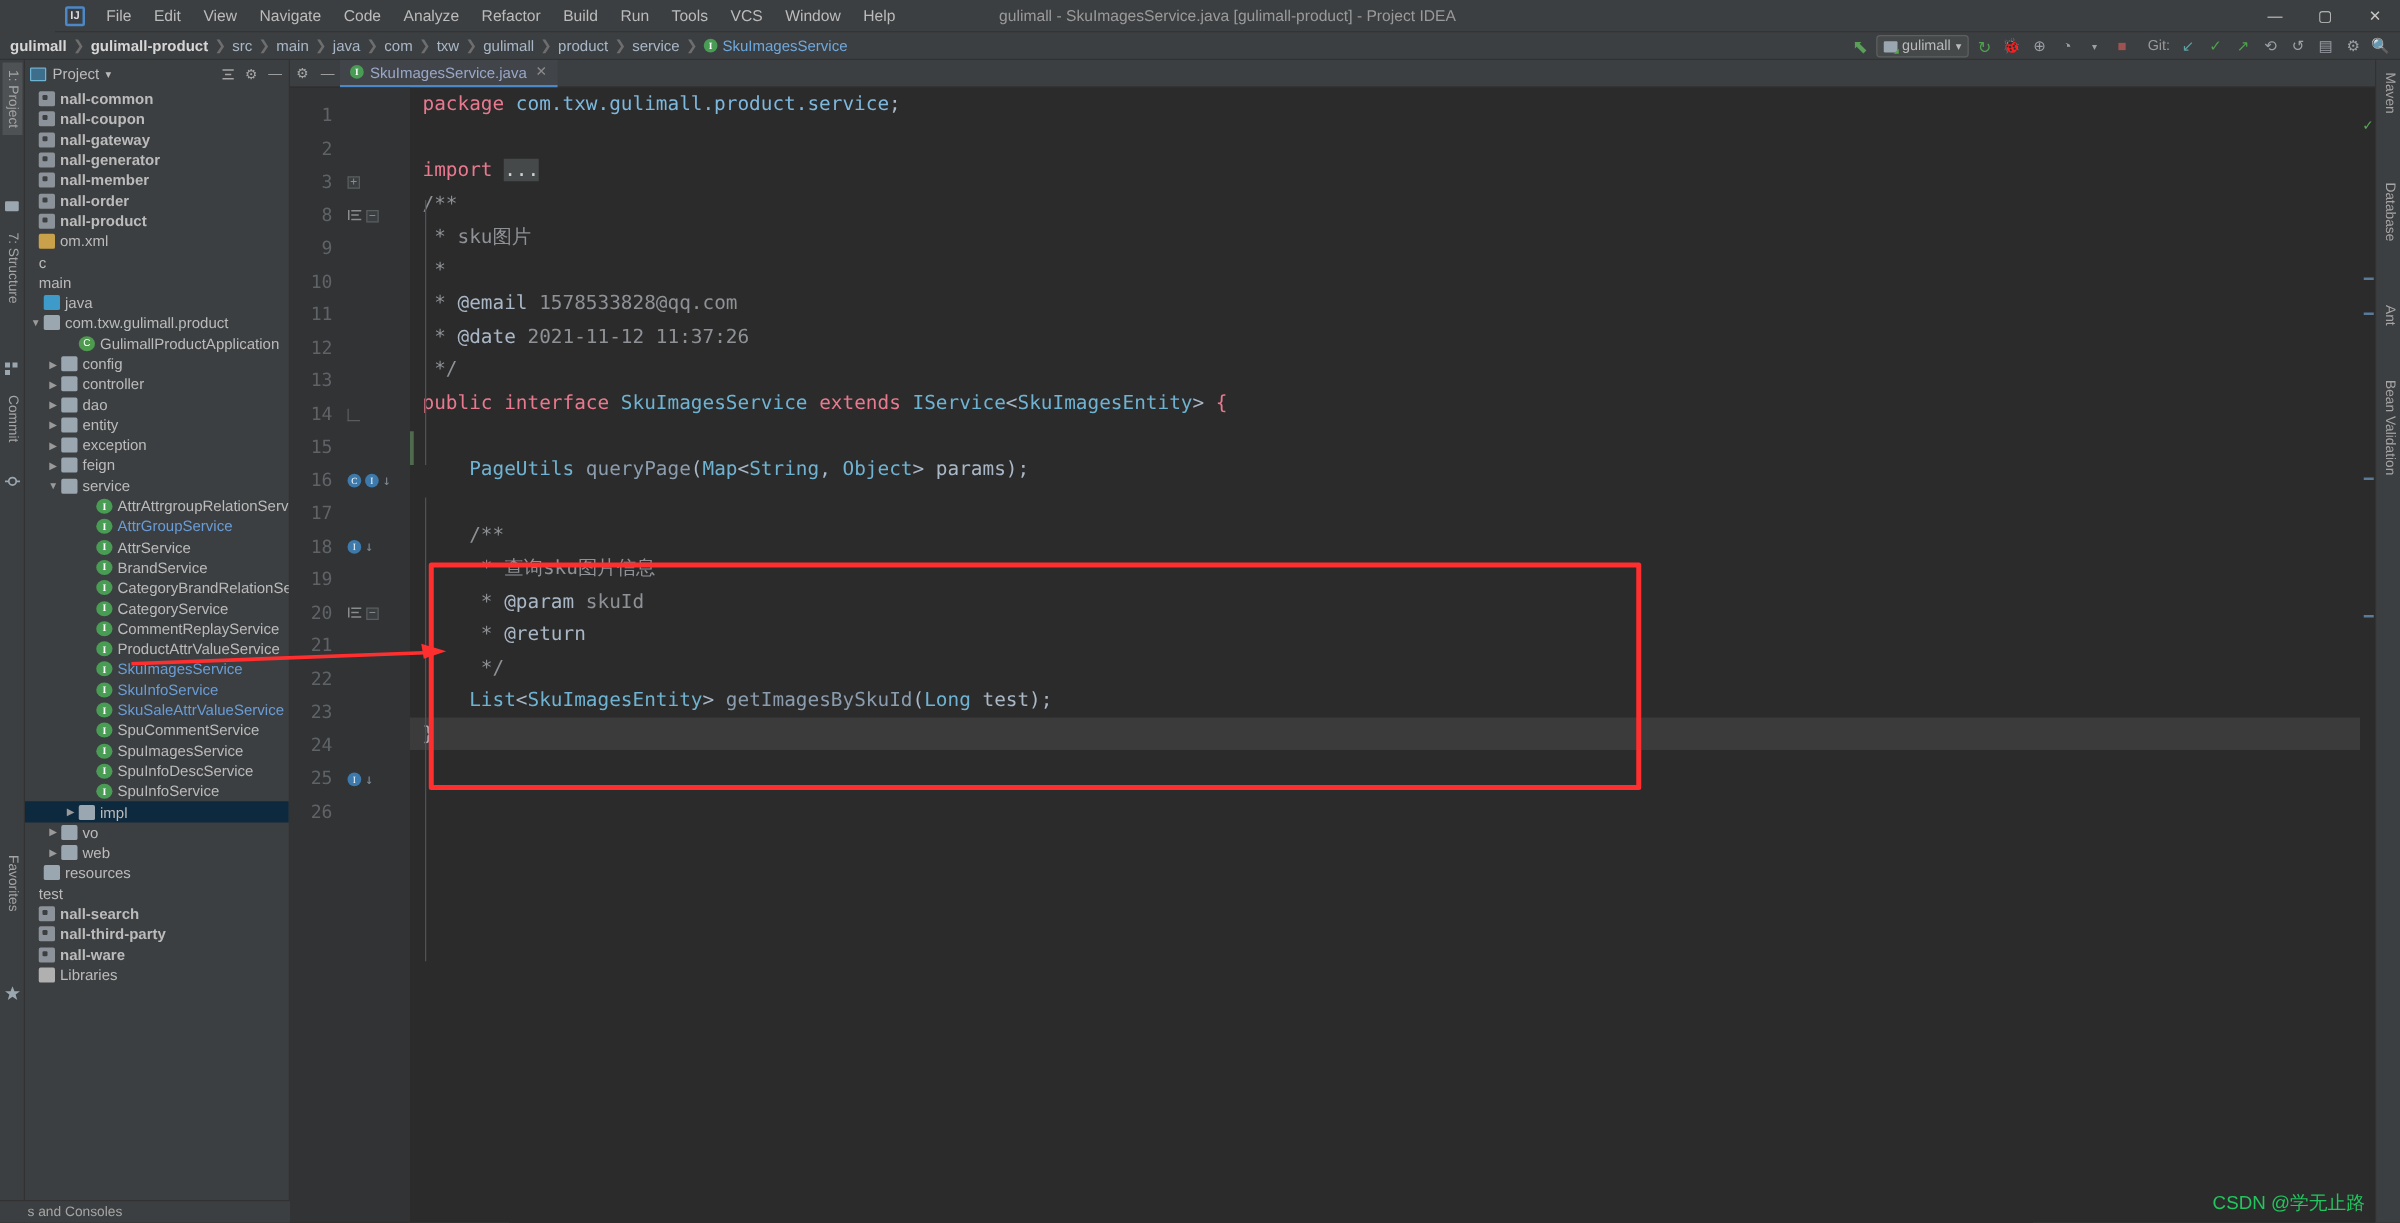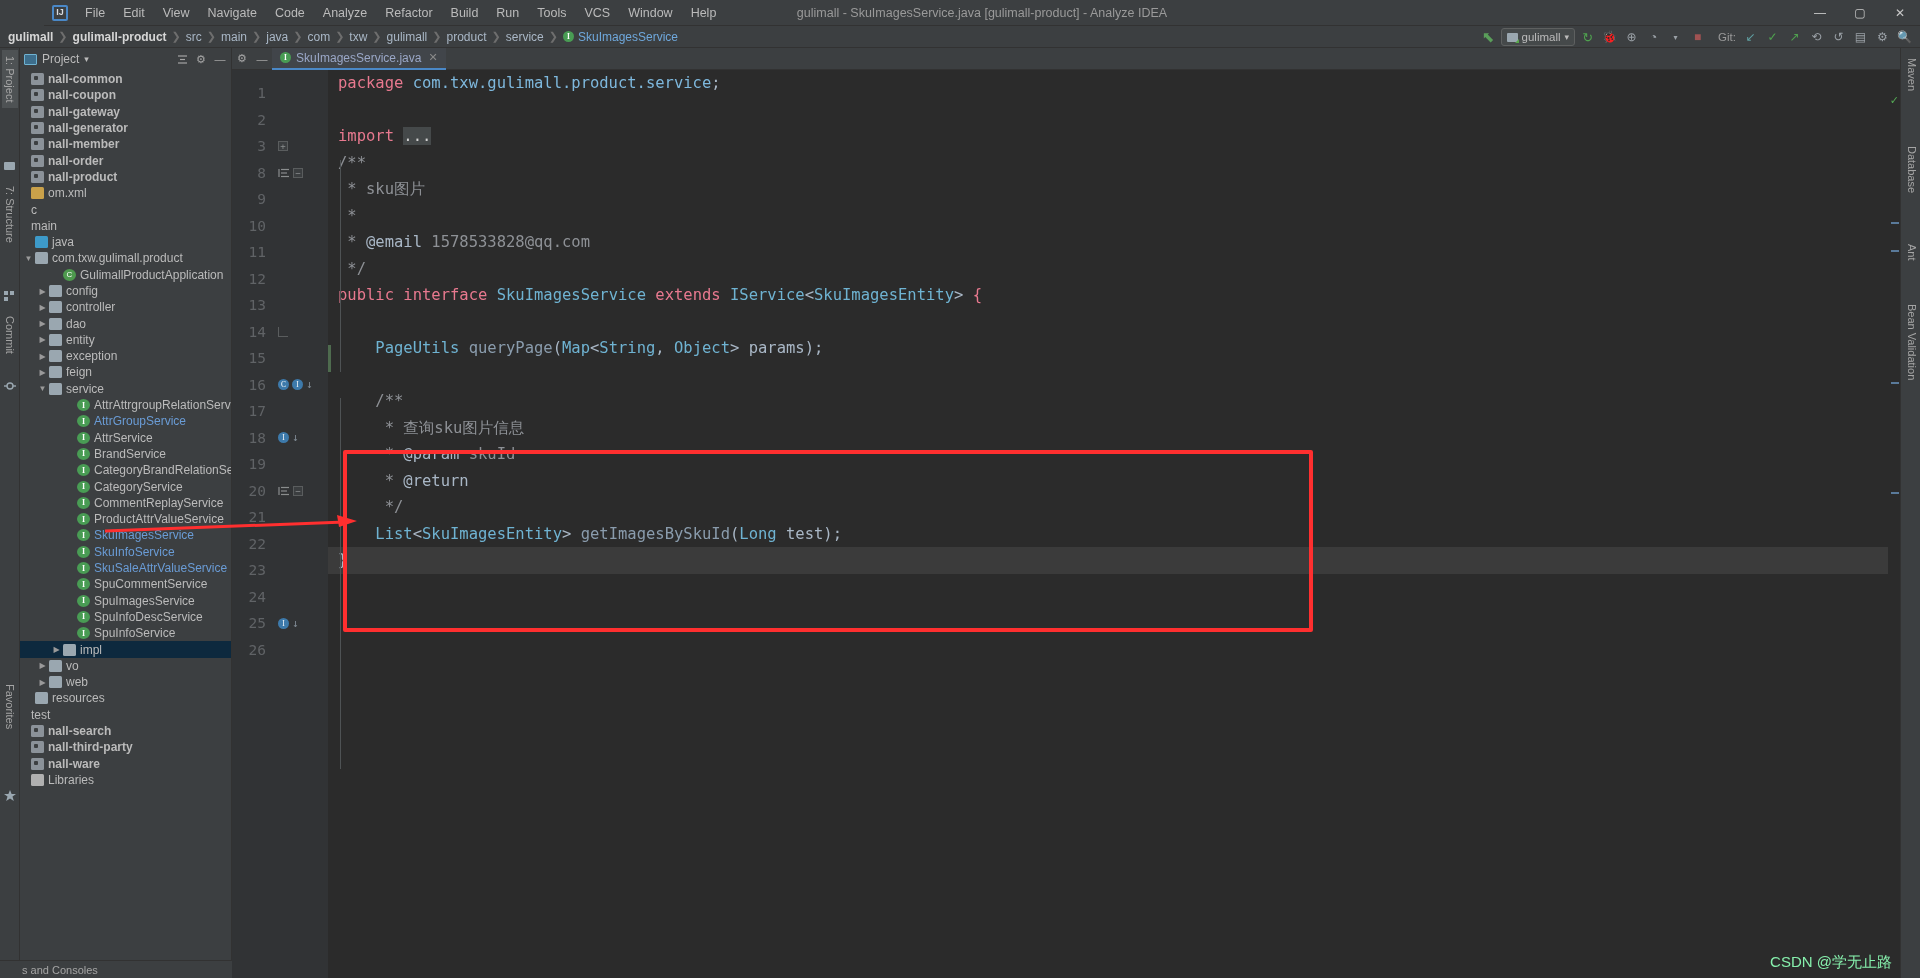--- a/index.html
+++ b/index.html
@@ -250,21 +250,21 @@
   
   .red-box {
     position: absolute; border: 4px solid #ff2f2f; border-radius: 2px;
     pointer-events: none;
   }
   .red-arrow { position: absolute; pointer-events: none; }
 
   
   .watermark {
     position: absolute; right: 28px; bottom: 6px;
-    font-size: 15px; color: #86efac;
+    font-size: 15px; color: #22c55e;
   }
   .bottom-stripe {
     position: absolute; left: 0; bottom: 0; height: 18px; width: 232px;
     background: #3c3f41; font-size: 11px; color: #a5a5a5;
     display: flex; align-items: center; padding-left: 22px;
     border-top: 1px solid #323232;
   }
 </style>
 </head>
 <body>
@@ -281,21 +281,21 @@
       <div class="menu-item">Code</div>
       <div class="menu-item">Analyze</div>
       <div class="menu-item">Refactor</div>
       <div class="menu-item">Build</div>
       <div class="menu-item">Run</div>
       <div class="menu-item">Tools</div>
       <div class="menu-item">VCS</div>
       <div class="menu-item">Window</div>
       <div class="menu-item">Help</div>
     </div>
-    <div class="win-title">gulimall - SkuImagesService.java [gulimall-product] - Analyze IDEA</div>
+    <div class="win-title">gulimall - SkuImagesService.java [gulimall-product] - Project IDEA</div>
     <div class="win-ctrls">
       <div class="win-btn">—</div>
       <div class="win-btn">▢</div>
       <div class="win-btn close">✕</div>
     </div>
   </div>
 
   <div class="navbar">
     <div class="crumb bold">gulimall</div>
     <span class="crumb-sep">❯</span>
@@ -750,20 +750,21 @@
       <div class="code" id="code">
 
         <div class="change-bar" style="top: 275px; height: 26.5px;"></div>
       <div class="cline"><span class="kw2">package </span><span class="pkg">com.txw.gulimall.product.service</span><span class="plain">;</span></div>
           <div class="cline">&nbsp;</div>
           <div class="cline"><span class="kw2">import </span><span class="hlbox">...</span></div>
           <div class="cline"><span class="doc">/**</span></div>
           <div class="cline"><span class="doc"> * sku图片</span></div>
           <div class="cline"><span class="doc"> *</span></div>
           <div class="cline"><span class="doc"> * </span><span class="plain">@email</span><span class="doc"> 1578533828@qq.com</span></div>
+          <div class="cline"><span class="doc"> * </span><span class="plain">@date</span><span class="doc"> 2021-11-12 11:37:26</span></div>
           <div class="cline"><span class="doc"> */</span></div>
           <div class="cline"><span class="kw2">public</span><span class="plain"> </span><span class="kw2">interface</span><span class="plain"> </span><span class="typ">SkuImagesService</span><span class="plain"> </span><span class="kw2">extends</span><span class="plain"> </span><span class="typ">IService</span><span class="plain">&lt;</span><span class="typ">SkuImagesEntity</span><span class="plain">&gt; </span><span class="kw2">{</span></div>
           <div class="cline">&nbsp;</div>
           <div class="cline"><span class="plain">    </span><span class="typ">PageUtils</span><span class="plain"> </span><span class="fn">queryPage</span><span class="plain">(</span><span class="typ">Map</span><span class="plain">&lt;</span><span class="typ">String</span><span class="plain">, </span><span class="typ">Object</span><span class="plain">&gt; params);</span></div>
           <div class="cline">&nbsp;</div>
           <div class="cline"><span class="doc">    /**</span></div>
           <div class="cline"><span class="doc">     * 查询sku图片信息</span></div>
           <div class="cline"><span class="doc">     * </span><span class="plain">@param</span><span class="doc"> skuId</span></div>
           <div class="cline"><span class="doc">     * </span><span class="plain">@return</span></div>
           <div class="cline"><span class="doc">     */</span></div>

